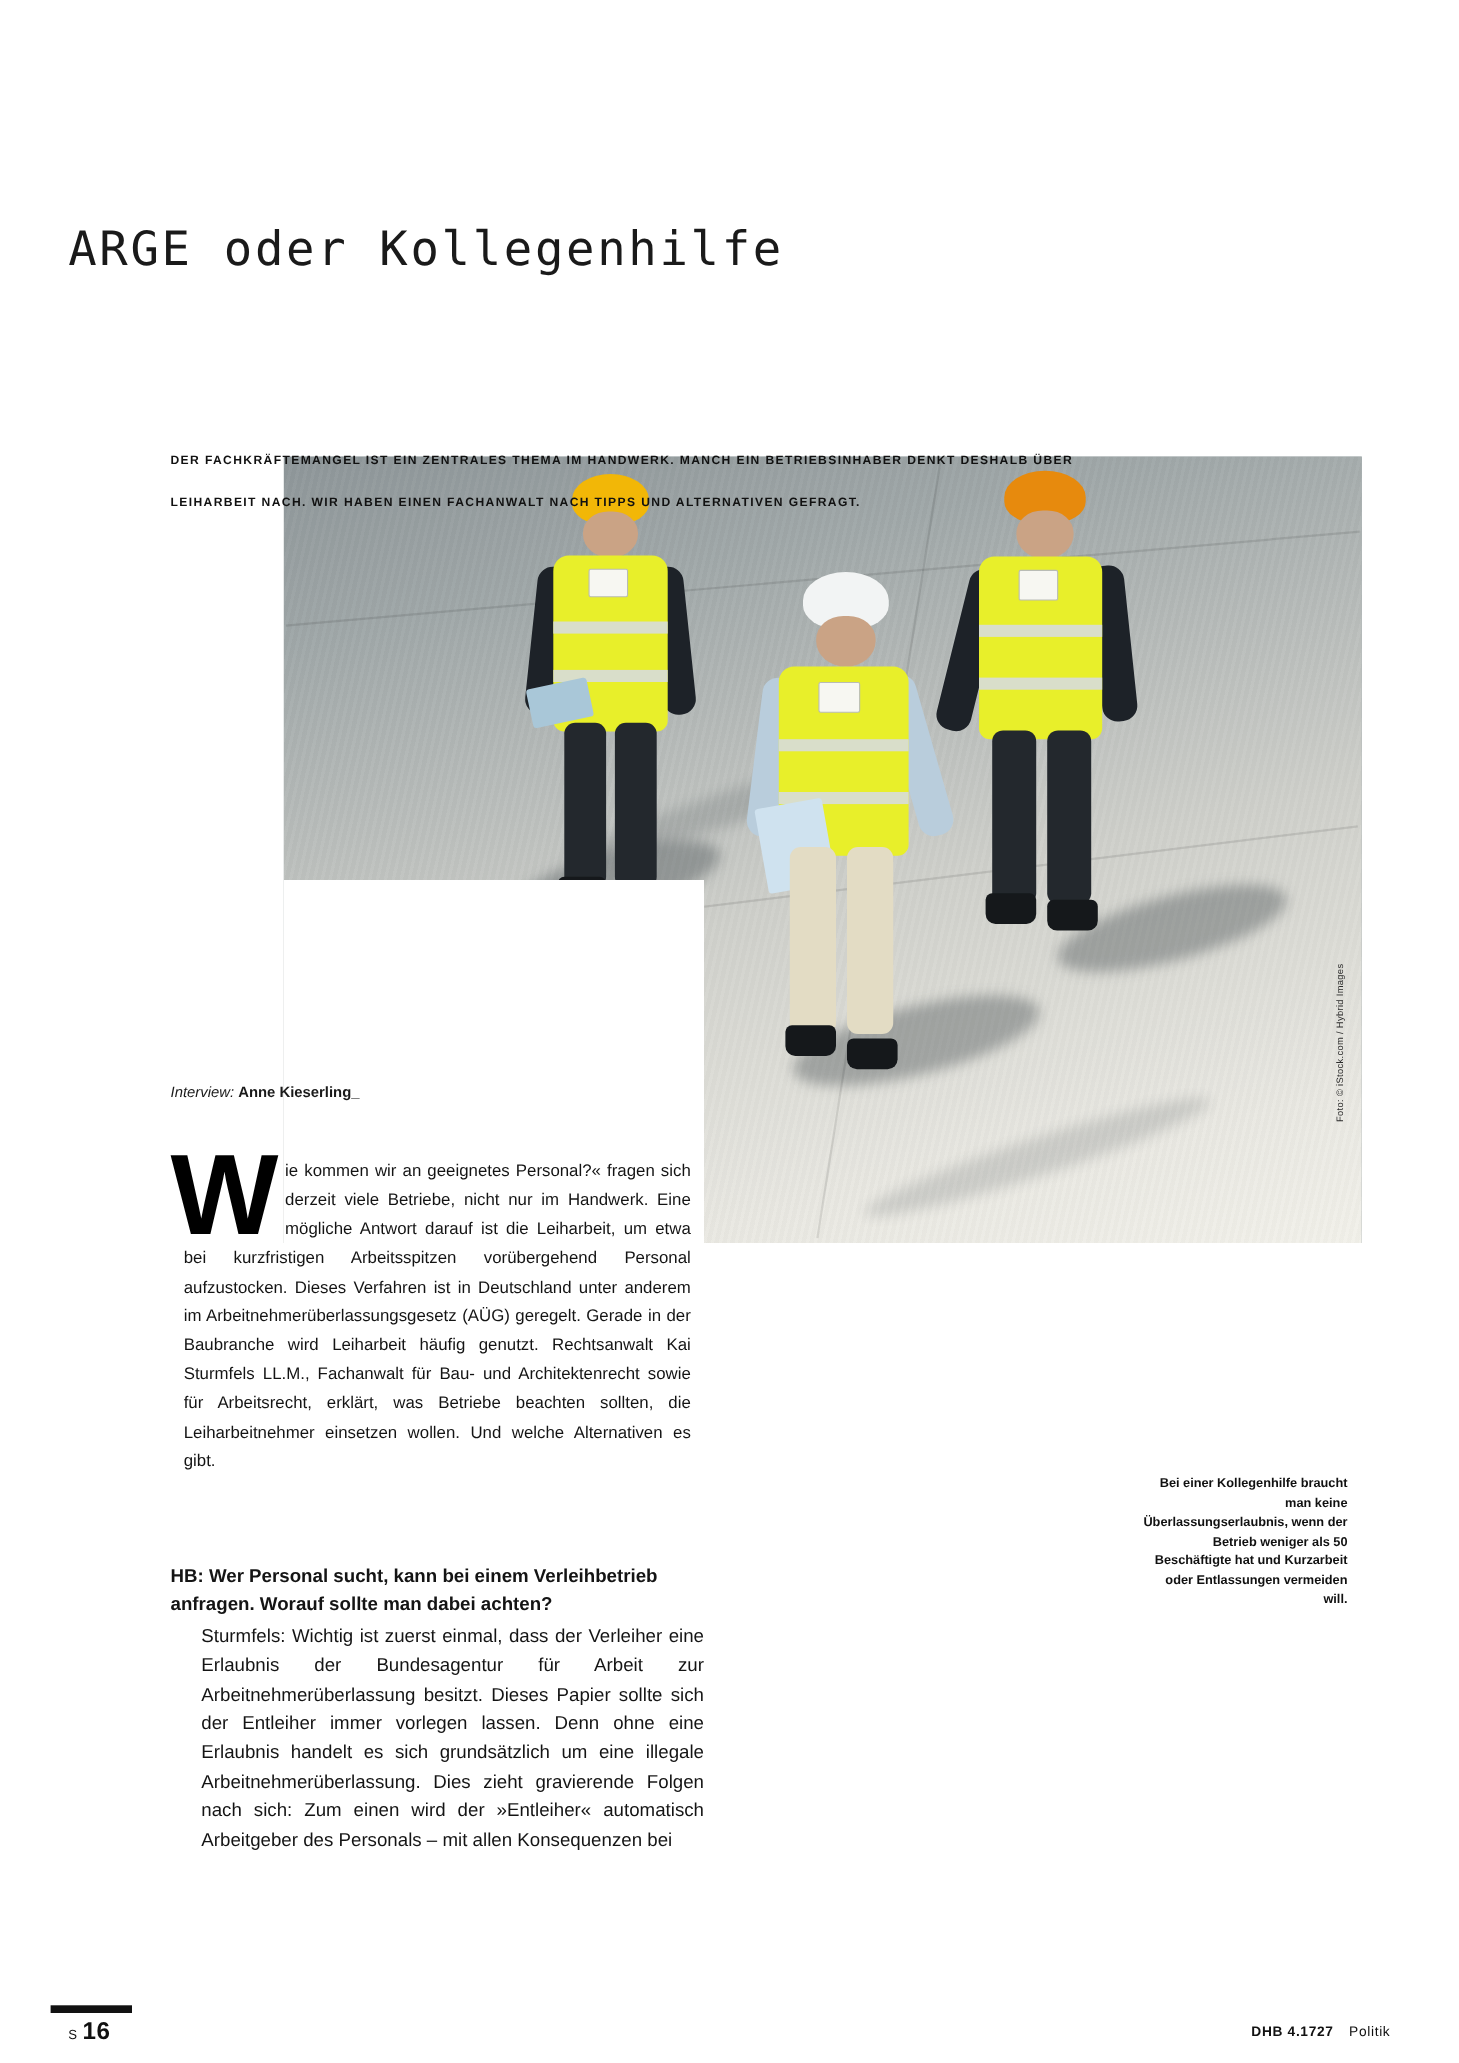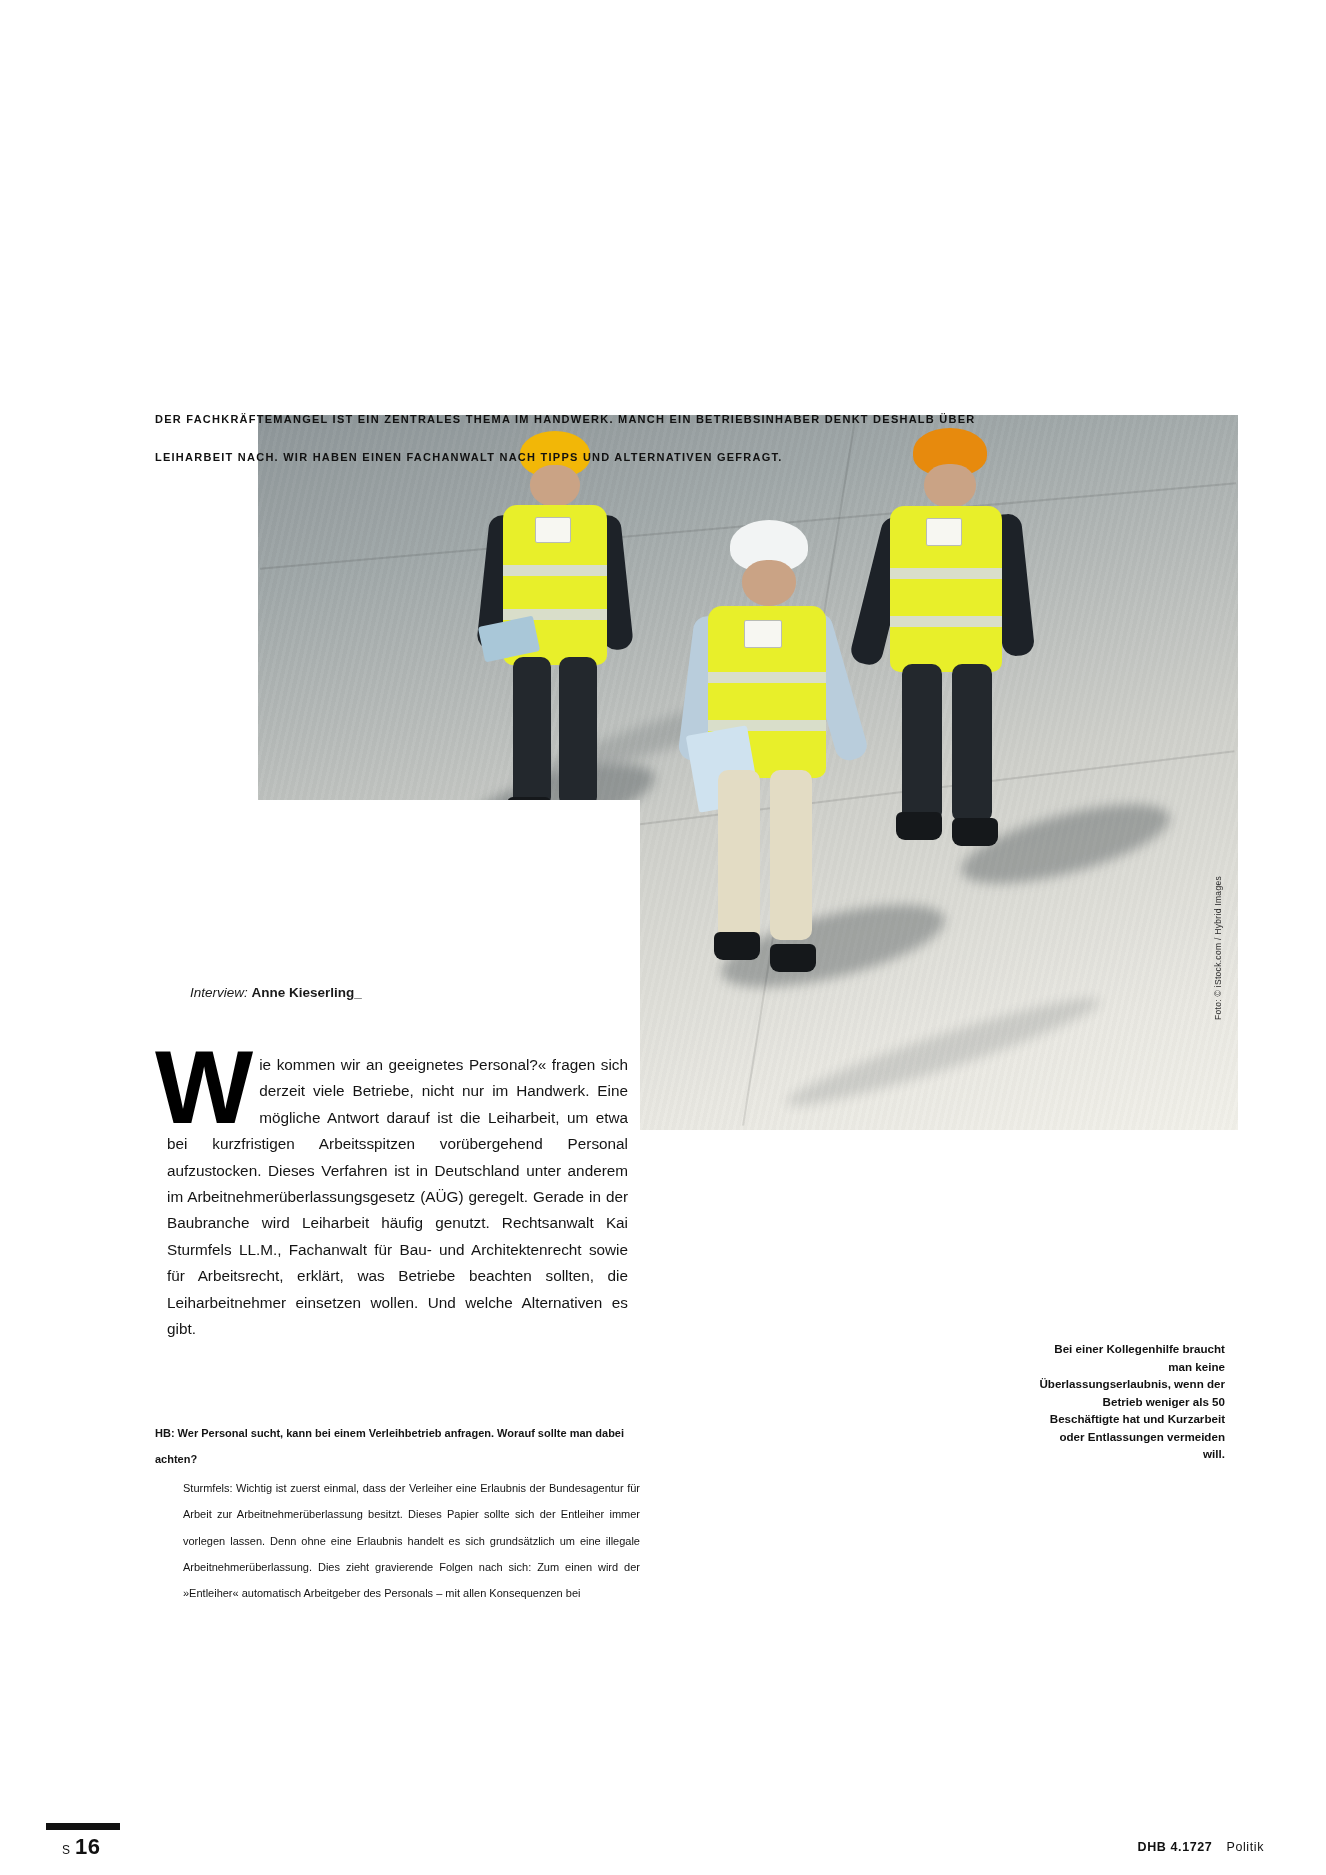--- a/index.html
+++ b/index.html
@@ -147,21 +147,21 @@
   }
 
   
   .byline {
     position: absolute;
     left: 155px;
     top: 985px;
     font-size: 13.5px;
     color: #1a1a1a;
   }
-  .byline .label { font-style: italic; margin-left: 35px; }
+  .byline .label { font-style: italic; }
   .byline .name { font-weight: bold; }
 
   
   .col {
     position: absolute;
     left: 155px;
     top: 1040px;
     width: 485px;
     font-family: "Liberation Sans", sans-serif;
     font-size: 15.3px;
@@ -178,21 +178,21 @@
     margin: 8px 6px 0 0;
     color: #000;
   }
   .lede { margin: 12px; }
 
   .qa {
     position: absolute;
     left: 155px;
     top: 1420px;
     width: 485px;
-    font-size: 11px;
+    font-size: 17px;
     line-height: 26.4px;
     color: #141414;
   }
   .question {
     font-weight: bold;
     margin: 0 0 2px 0;
   }
   .answer {
     margin: 0;
     padding-left: 28px;
@@ -239,20 +239,21 @@
     color: #111;
     text-align: right;
   }
   .footer-right .issue { font-weight: bold; }
   .footer-right .section { margin-left: 10px; }
 </style>
 </head>
 <body>
 
 <div class="headline">
+  <div>ARGE oder Kollegenhilfe</div>
 </div>
 
 <div class="standfirst">DER FACHKRÄFTEMANGEL IST EIN ZENTRALES THEMA IM HANDWERK. MANCH EIN BETRIEBSINHABER DENKT DESHALB ÜBER LEIHARBEIT NACH. WIR HABEN EINEN FACHANWALT NACH TIPPS UND ALTERNATIVEN GEFRAGT.</div>
 
 <div class="photo">
   <div class="ground"></div>
 
   <div class="seam" style="left:0;top:110px;width:980px;height:2px;transform:rotate(-5deg);"></div>
   <div class="seam" style="left:0;top:395px;width:980px;height:2px;transform:rotate(-7deg);"></div>
   <div class="seam" style="left:540px;top:0;width:2px;height:715px;transform:rotate(9deg);"></div>

